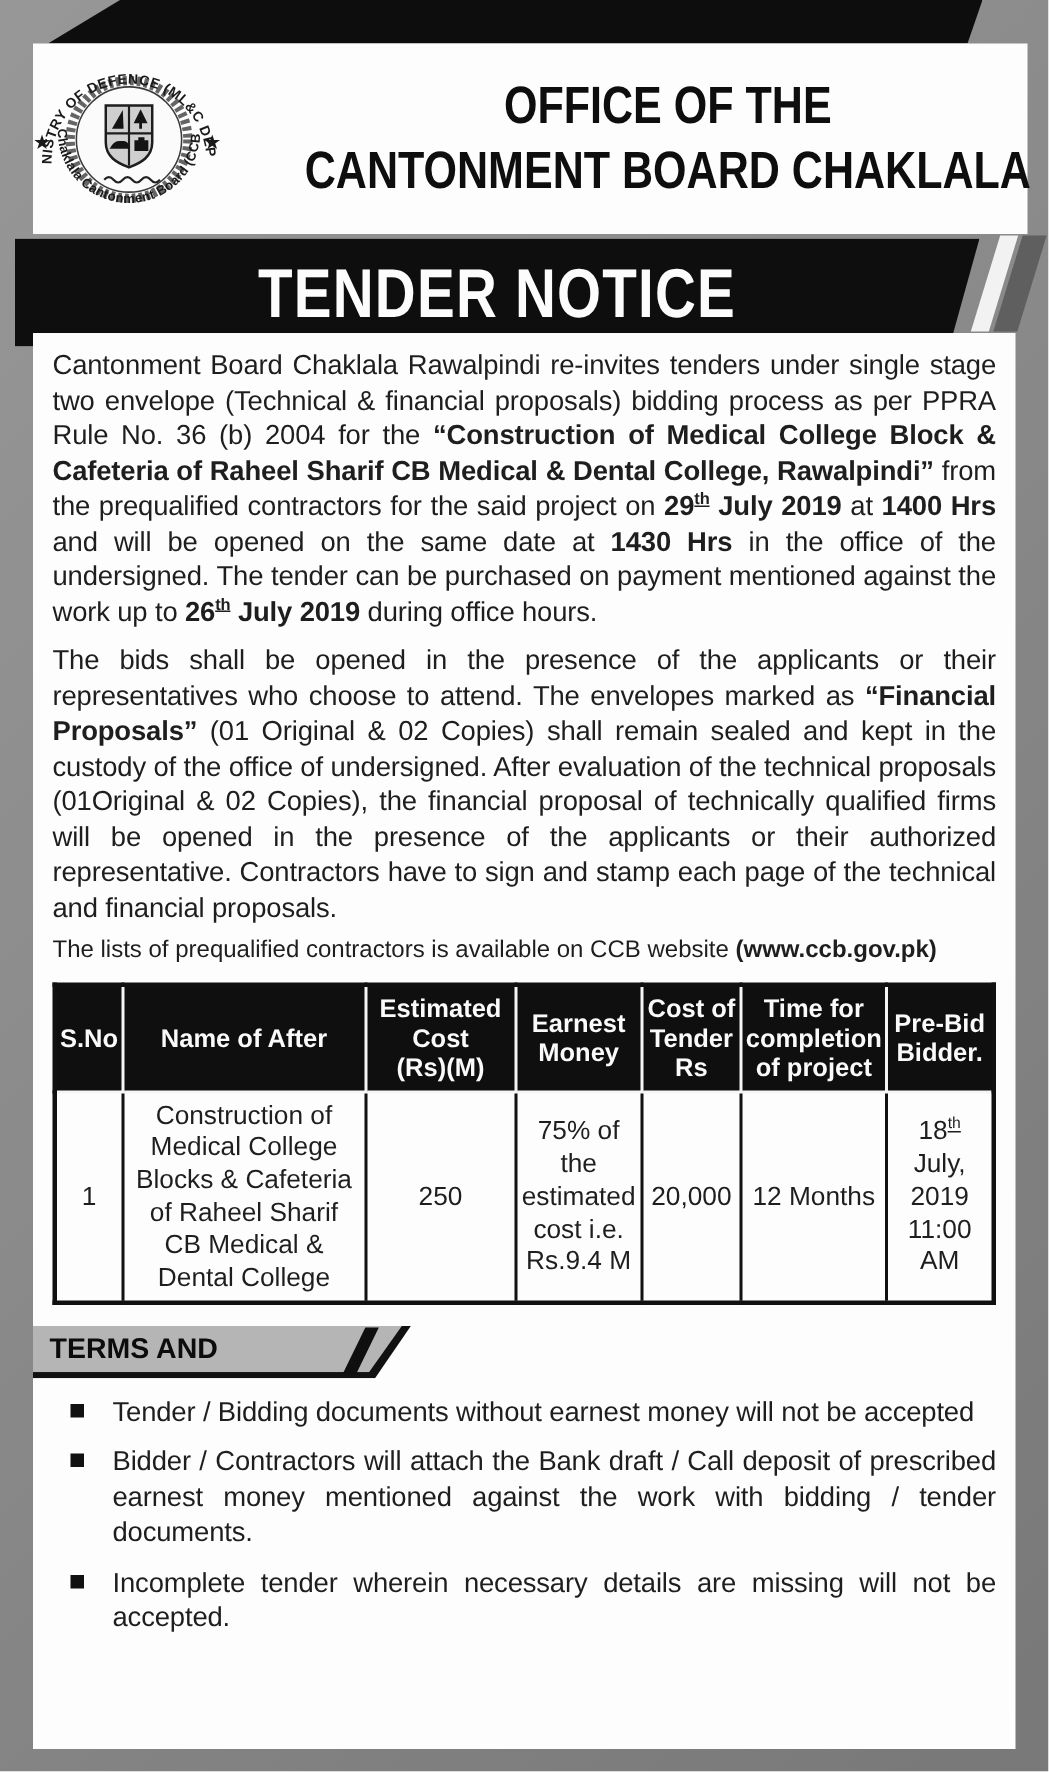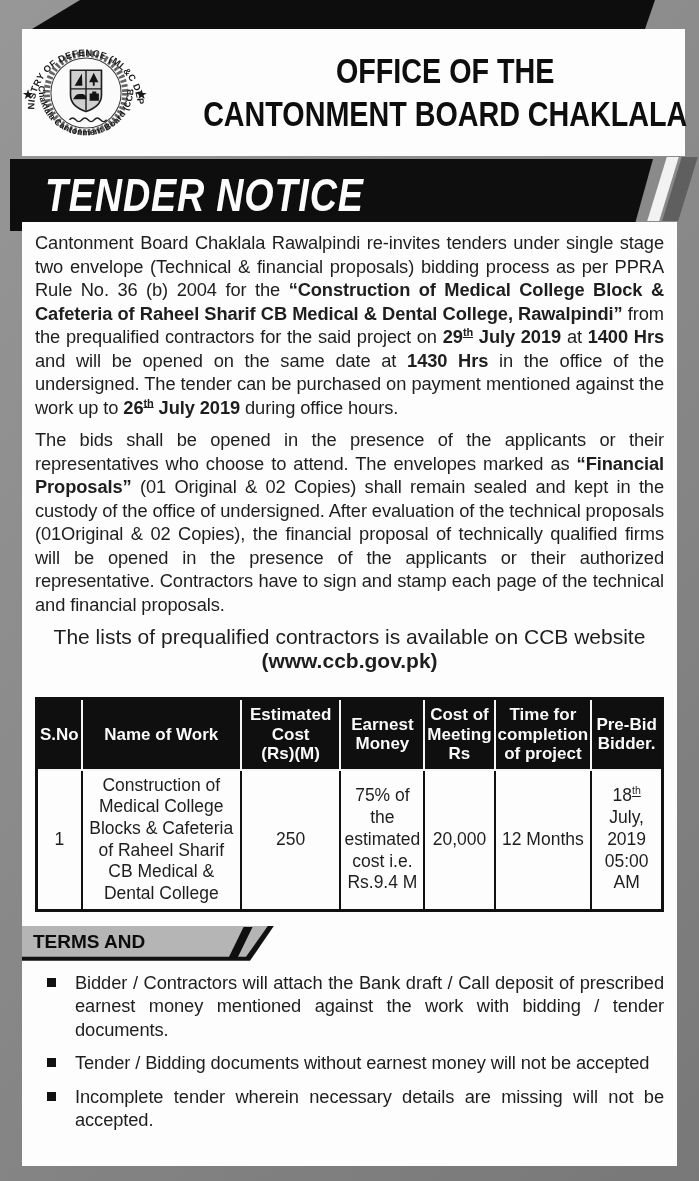--- a/index.html
+++ b/index.html
@@ -15,35 +15,35 @@
               display:flex;align-items:center;}
   .logo-wrap{width:164px;display:flex;justify-content:center;align-items:center;}
   .divider{width:3px;height:104px;background:#151515;}
   .title-block{flex:1;display:flex;flex-direction:column;align-items:center;justify-content:center;
                color:#0e0e0e;font-weight:bold;line-height:1.22;}
   .cond{display:inline-block;transform:scaleX(0.82);transform-origin:50% 50%;white-space:nowrap;}
   .title-l1{font-size:35px;letter-spacing:0;}
   .title-l2{font-size:35px;}
   
   .band{position:absolute;left:10px;top:159px;width:643px;height:72px;background:#0e0e0e;
-        display:flex;align-items:center;justify-content:flex-start;
+        display:flex;align-items:center;justify-content:center;
         -webkit-clip-path:polygon(0 0,100% 0,calc(100% - 20px) 100%,0 100%);
-        clip-path:polygon(0 0,100% 0,calc(100% - 20px) 100%,0 100%);font-style:italic;}
+        clip-path:polygon(0 0,100% 0,calc(100% - 20px) 100%,0 100%);}
   .band-title{color:#fcfcfc;font-weight:bold;font-size:46px;letter-spacing:1px;}
   .band-stripe{position:absolute;left:657px;top:157px;width:12px;height:64px;background:#f2f2f2;
                transform:skewX(-17deg);}
   .band-tail{position:absolute;left:672px;top:157px;width:16px;height:64px;background:#5f5f5f;
              transform:skewX(-17deg);}
   
   .body-box{position:absolute;left:22px;top:222px;width:655px;height:944px;background:#fdfdfd;
             box-sizing:border-box;padding:9px 13px 0 13px;overflow:hidden;color:#1e1e1e;}
   .para{font-size:18.3px;line-height:1.285;text-align:justify;margin:0 0 9px 0;letter-spacing:-0.1px;}
   .b{font-weight:bold;}
   sup{font-size:60%;line-height:0;vertical-align:super;text-decoration:underline;}
-  .website-line{font-size:21px;text-align:center;margin:2px 0 24px 0;}
+  .website-line{font-size:16px;text-align:left;margin:2px 0 12px 0;}
   
   table.works{width:100%;border-collapse:collapse;border:3px solid #111;margin:0 0 14px 0;}
   table.works th{background:#0f0f0f;color:#fafafa;font-size:17px;font-weight:bold;line-height:1.15;
                  padding:5px 2px;border:2px solid #f6f6f6;white-space:pre-line;vertical-align:middle;}
   table.works td{border:2.5px solid #111;font-size:17.5px;line-height:1.24;padding:4px 3px;
                  text-align:center;vertical-align:middle;white-space:pre-line;}
   td.cell-name{text-align:left;padding-left:9px;}
   tr.data-row{height:100px;}
   
   .terms-wrap{position:relative;height:35px;margin:2px 0 10px -13px;}
@@ -121,62 +121,62 @@
           <col style="width:30%">
           <col style="width:17%">
           <col style="width:11%">
         <col style="width:11%">
           <col style="width:13%">
           <col style="width:12%">
       </colgroup>
       <thead>
         <tr>
           <th>S.No</th>
-          <th>Name of Work</th>
+          <th>Name of After</th>
           <th>Estimated Cost
 (Rs)(M)</th>
           <th>Earnest
 Money</th>
           <th>Cost of
-Meeting Rs</th>
+Tender Rs</th>
           <th>Time for
 completion
 of project</th>
           <th>Pre-Bid
 Bidder.</th>
         </tr>
       </thead>
       <tbody>
         <tr class="data-row">
           <td>1</td>
           <td class="cell-name">Construction of Medical College Blocks &amp; Cafeteria of Raheel Sharif CB Medical &amp; Dental College</td>
           <td>250</td>
           <td>75% of the estimated cost i.e. Rs.9.4 M</td>
           <td>20,000</td>
           <td>12 Months</td>
           <td><span>18</span><sup>th</sup><span> July,
 2019
-05:00 AM</span></td>
+11:00 AM</span></td>
         </tr>
       </tbody>
     </table>
 
     <div class="terms-wrap">
       <div class="tl-outer"></div>
       <div class="tl-inner">TERMS AND CONDITIONS:</div>
       <div class="tl-slash"></div>
     </div>
 
     <div class="bullet-row">
       <span class="sq"></span>
-      <span class="bullet-text">Bidder / Contractors will attach the Bank draft / Call deposit of prescribed earnest money mentioned against the work with bidding / tender documents.</span>
+      <span class="bullet-text">Tender / Bidding documents without earnest money will not be accepted</span>
     </div>
     <div class="bullet-row">
       <span class="sq"></span>
-      <span class="bullet-text">Tender / Bidding documents without earnest money will not be accepted</span>
+      <span class="bullet-text">Bidder / Contractors will attach the Bank draft / Call deposit of prescribed earnest money mentioned against the work with bidding / tender documents.</span>
     </div>
     <div class="bullet-row">
       <span class="sq"></span>
       <span class="bullet-text">Incomplete tender wherein necessary details are missing will not be accepted.</span>
     </div>
 
   </div>
 </div>
 
 </body></html>

